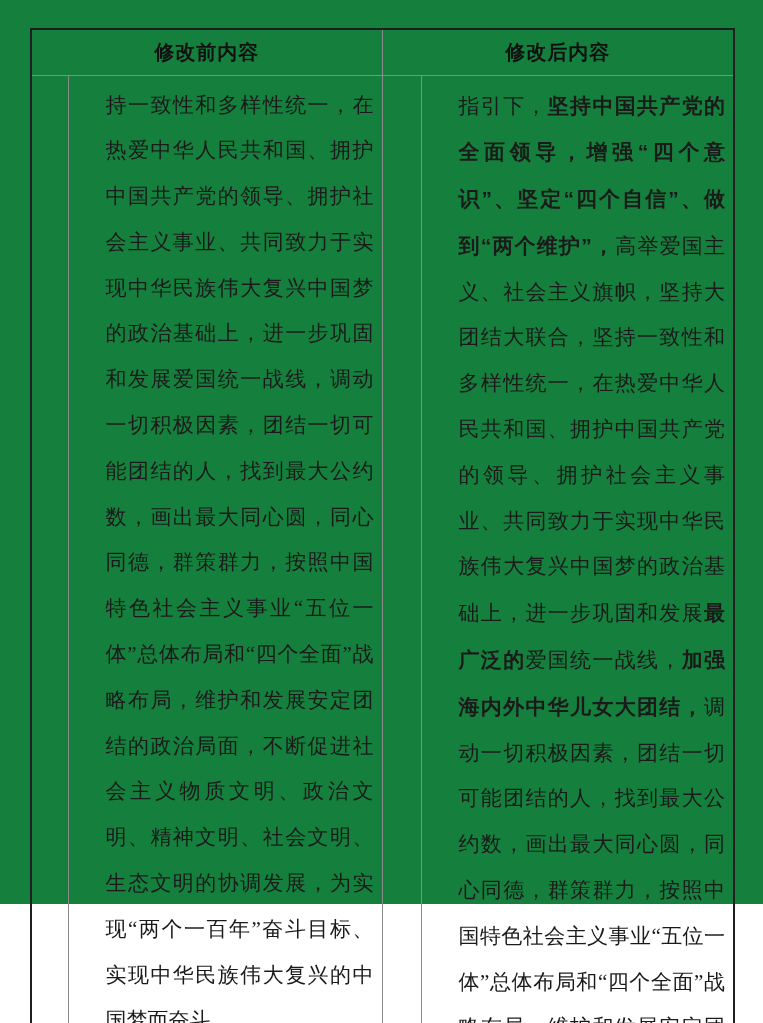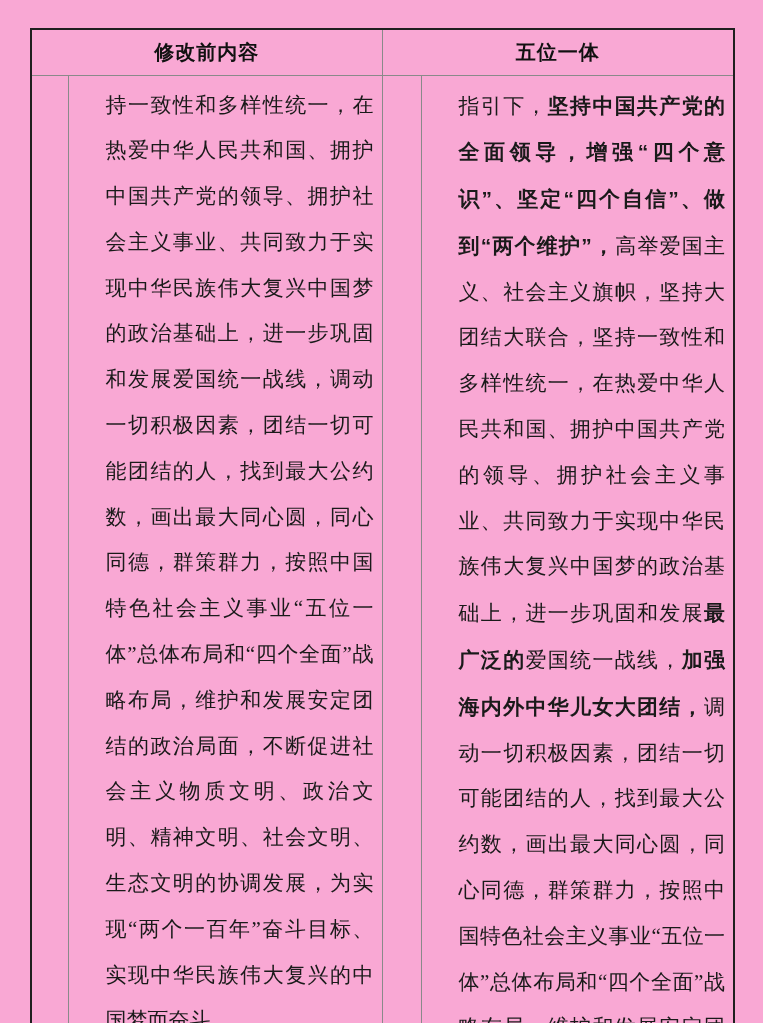--- a/index.html
+++ b/index.html
@@ -6,22 +6,22 @@
     margin: 0;
     padding: 0;
     background: #ffffff;
     width: 763px;
     height: 1023px;
     overflow: hidden;
   }
   .page {
     position: relative;
     width: 763px;
-    height: 1023px;
-    background: #f9a8d4;
+    height: 904px;
+    background: #15803d;
     font-family: "Liberation Serif", "DejaVu Serif", serif;
   }
   table.cmp {
     position: absolute;
     left: 30px;
     top: 28px;
     width: 703px;
     height: 965px;
     border-collapse: collapse;
     table-layout: fixed;
@@ -75,21 +75,21 @@
   <table class="cmp">
     <colgroup>
       <col style="width:37px">
       <col style="width:314px">
       <col style="width:39px">
       <col style="width:313px">
     </colgroup>
     <thead>
       <tr class="header-row">
         <th class="hdr" colspan="2">修改前内容</th>
-        <th class="hdr" colspan="2">五位一体</th>
+        <th class="hdr" colspan="2">修改后内容</th>
       </tr>
     </thead>
     <tbody>
       <tr class="body-row">
         <td class="gutter"></td>
         <td class="content">
           <div class="para"><span>持一致性和多样性统一，在热爱中华人民共和国、拥护中国共产党的领导、拥护社会主义事业、共同致力于实现中华民族伟大复兴中国梦的政治基础上，进一步巩固和发展爱国统一战线，调动一切积极因素，团结一切可能团结的人，找到最大公约数，画出最大同心圆，同心同德，群策群力，按照中国特色社会主义事业“五位一体”总体布局和“四个全面”战略布局，维护和发展安定团结的政治局面，不断促进社会主义物质文明、政治文明、精神文明、社会文明、生态文明的协调发展，为实现“两个一百年”奋斗目标、实现中华民族伟大复兴的中国梦而奋斗。</span></div>
         </td>
         <td class="gutter"></td>
         <td class="content">

